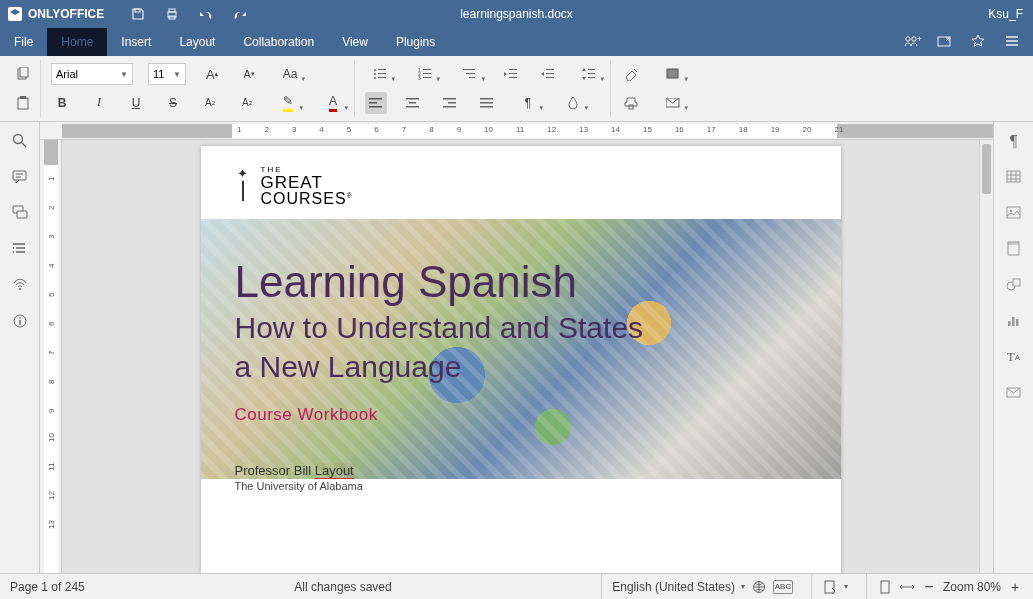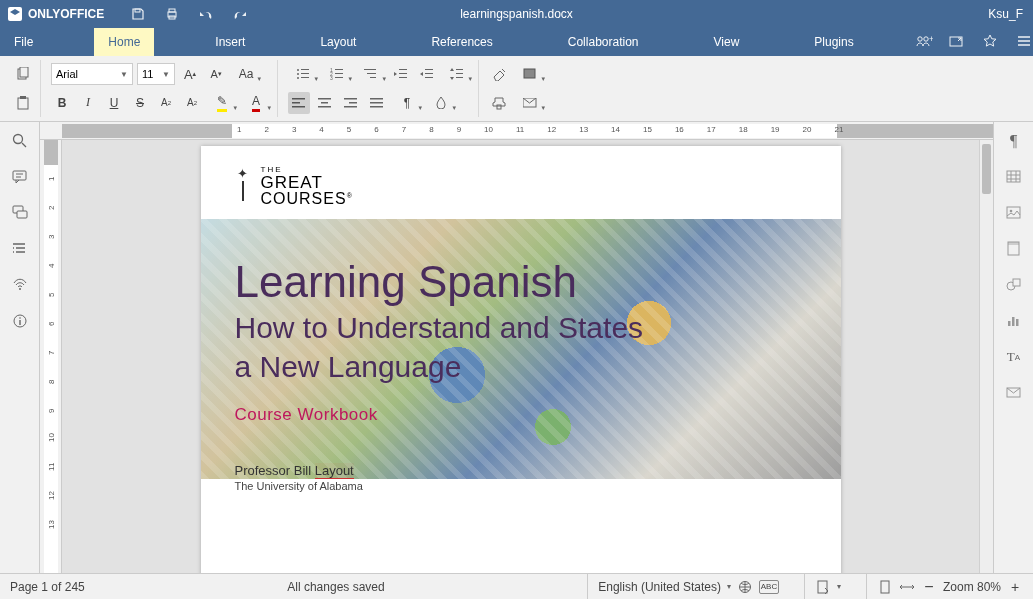--- a/index.html
+++ b/index.html
@@ -4,29 +4,29 @@
 <style>
 * { margin: 0; padding: 0; box-sizing: border-box; font-family: Arial, sans-serif; }
 body { width: 1033px; height: 599px; overflow: hidden; background: #fff; display: flex; flex-direction: column; }
 .titlebar { background: #446995; height: 28px; display: flex; align-items: center; color: #fff; font-size: 12px; position: relative; }
 .titlebar-left { display: flex; align-items: center; gap: 14px; padding-left: 8px; }
 .logo { display: flex; align-items: center; gap: 6px; font-weight: bold; }
 .titlebar-icons { display: flex; gap: 18px; margin-left: 12px; }
 .tb-icon { width: 16px; height: 16px; opacity: 0.9; cursor: pointer; display: flex; align-items: center; justify-content: center; }
 .titlebar-title { position: absolute; left: 50%; transform: translateX(-50%); font-size: 12px; }
 .titlebar-right { margin-left: auto; padding-right: 10px; font-size: 12px; }
-.menubar { background: #446995; height: 28px; display: flex; align-items: stretch; color: #fff; font-size: 12px; gap: 47px; }
+.menubar { background: #446995; height: 28px; display: flex; align-items: stretch; color: #fff; font-size: 12px; }
 .menu-item { padding: 0 14px; display: flex; align-items: center; cursor: pointer; }
-.menu-item.active { background: #fef9c3; color: #446995; }
+.menu-item.active { background: #0f172a; color: #446995; }
 .menubar-right { margin-left: auto; display: flex; align-items: center; gap: 18px; padding-right: 12px; }
 .mb-icon { width: 16px; height: 16px; opacity: 0.9; cursor: pointer; }
 .toolbar { background: #f1f1f1; border-bottom: 1px solid #cbcbcb; height: 66px; display: flex; align-items: stretch; padding: 4px 6px; gap: 4px; }
 .tgroup { display: flex; flex-direction: column; justify-content: space-around; border-right: 1px solid #d8d8d8; padding: 0 6px; }
 .tgroup:last-of-type { border-right: none; }
-.trow { display: flex; align-items: center; gap: 4px; }
+.trow { display: flex; align-items: center; gap: 15px; }
 .tbtn { width: 22px; height: 22px; display: inline-flex; align-items: center; justify-content: center; cursor: pointer; font-size: 12px; color: #444; border-radius: 2px; position: relative; }
 .tbtn.wd { width: 30px; }
 .tbtn .dd { position: absolute; right: 0; bottom: 2px; font-size: 7px; color: #666; }
 .font-name { width: 82px; height: 22px; border: 1px solid #ccc; background: #fff; font-size: 11px; padding: 0 4px; display: flex; align-items: center; justify-content: space-between; }
 .font-size { width: 38px; height: 22px; border: 1px solid #ccc; background: #fff; font-size: 11px; padding: 0 4px; display: flex; align-items: center; justify-content: space-between; }
 .caret { font-size: 8px; color: #666; }
 .styles { display: flex; gap: 2px; align-items: center; margin-left: 2px; }
 .style-box { border: 1px solid #ccc; background: #fff; width: 106px; height: 56px; display: flex; align-items: center; justify-content: center; cursor: pointer; padding: 2px; overflow: hidden; }
 .style-box.first { border: 1px solid #888; }
 .style-box.s1 { font-size: 13px; font-family: Arial; }
@@ -64,21 +64,21 @@
 .hcol-lab.highlight { background: #ffff00; display: inline-block; border: 1px solid #333; padding: 0 1px; }
 .doc-body { position: relative; padding: 40px 34px 0 34px; }
 .bg-img { position: absolute; left: 0; top: 0; right: 0; height: 260px; background: radial-gradient(circle at 55% 80%, #5fa04f 0, #5fa04f 18px, transparent 18px), radial-gradient(circle at 40% 60%, #3d6fa8 0, #3d6fa8 28px, transparent 28px), radial-gradient(circle at 70% 40%, #d4a63e 0, #d4a63e 22px, transparent 22px), linear-gradient(135deg, #b8d4db 0%, #c9b688 28%, #8fae66 42%, #4a6fa0 58%, #d2cfc4 78%, #888 100%); opacity: 0.82; z-index: 0; }
 .bg-img::before { content: ""; position: absolute; inset: 0; background: repeating-linear-gradient(45deg, rgba(255,255,255,0.15) 0 6px, transparent 6px 14px); }
 .title-text { position: relative; z-index: 1; font-size: 44px; color: #4a2d5c; font-weight: 400; line-height: 1.05; }
 .subtitle-text { position: relative; z-index: 1; font-size: 30px; color: #4a2d5c; font-weight: 400; line-height: 1.1; margin-top: 6px; }
 .workbook { position: relative; z-index: 1; font-size: 17px; color: #be185d; margin-top: 22px; letter-spacing: 0.5px; }
 .prof { position: relative; z-index: 1; font-size: 13px; color: #333; margin-top: 38px; }
 .prof .sq { border-bottom: 1px solid #cc3030; background: rgba(255,0,0,0.04); }
 .uni { position: relative; z-index: 1; font-size: 11px; color: #444; margin-top: 2px; }
-.statusbar { height: 26px; background: #f1f1f1; border-top: 1px solid #cbcbcb; display: flex; align-items: center; font-size: 12px; color: #444; padding: 0 10px; gap: 25px; }
+.statusbar { height: 26px; background: #f1f1f1; border-top: 1px solid #cbcbcb; display: flex; align-items: center; font-size: 12px; color: #444; padding: 0 10px; gap: 18px; }
 .sb-spacer { flex: 1; }
 .sb-group { display: flex; align-items: center; gap: 6px; border-left: 1px solid #cbcbcb; padding-left: 10px; height: 100%; }
 .sb-icon { width: 16px; height: 16px; cursor: pointer; display: flex; align-items: center; justify-content: center; font-size: 11px; }
 svg { display: block; }
 .scrollbar-v { width: 14px; background: #eee; border-left: 1px solid #d0d0d0; position: relative; }
 .scroll-thumb { position: absolute; left: 2px; right: 2px; top: 4px; height: 50px; background: #bcbcbc; border-radius: 2px; }
 </style>
 </head>
 <body>
 
@@ -121,21 +121,20 @@
   </div>
   <div class="titlebar-title">learningspanish.docx</div>
   <div class="titlebar-right">Ksu_F</div>
 </div>
 
 <div class="menubar">
   <div class="menu-item">File</div>
   <div class="menu-item active">Home</div>
   <div class="menu-item">Insert</div>
   <div class="menu-item">Layout</div>
-  <div class="menu-item">References</div>
   <div class="menu-item">Collaboration</div>
   <div class="menu-item">View</div>
   <div class="menu-item">Plugins</div>
   <div class="menubar-right">
     <span class="mb-icon">
         <svg width="18" height="14">
           <circle cx="5" cy="5" r="2.2" fill="none" stroke="#fff"></circle>
           <circle cx="11" cy="5" r="2.2" fill="none" stroke="#fff"></circle>
           <path d="M2 12c0-2 2-3 3-3s3 1 3 3M8 12c0-2 2-3 3-3s3 1 3 3" fill="none" stroke="#fff"></path>
           <text x="14" y="8" font-size="9" fill="#fff">+</text>

